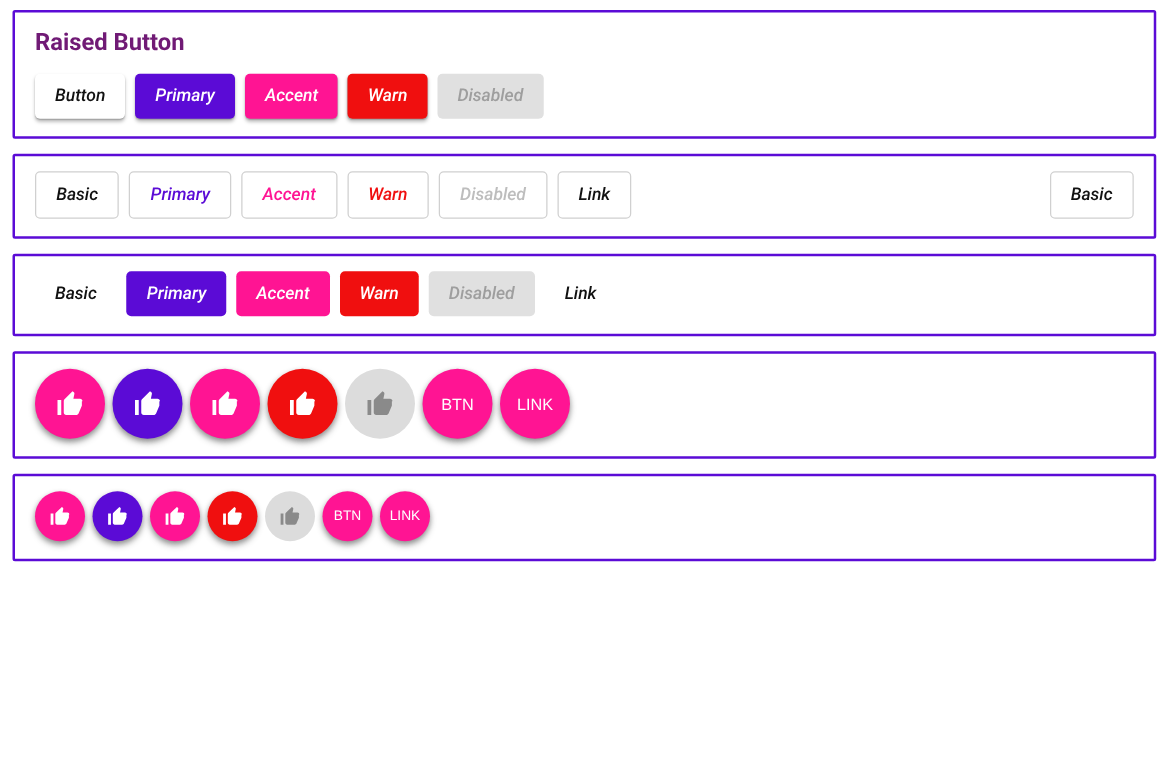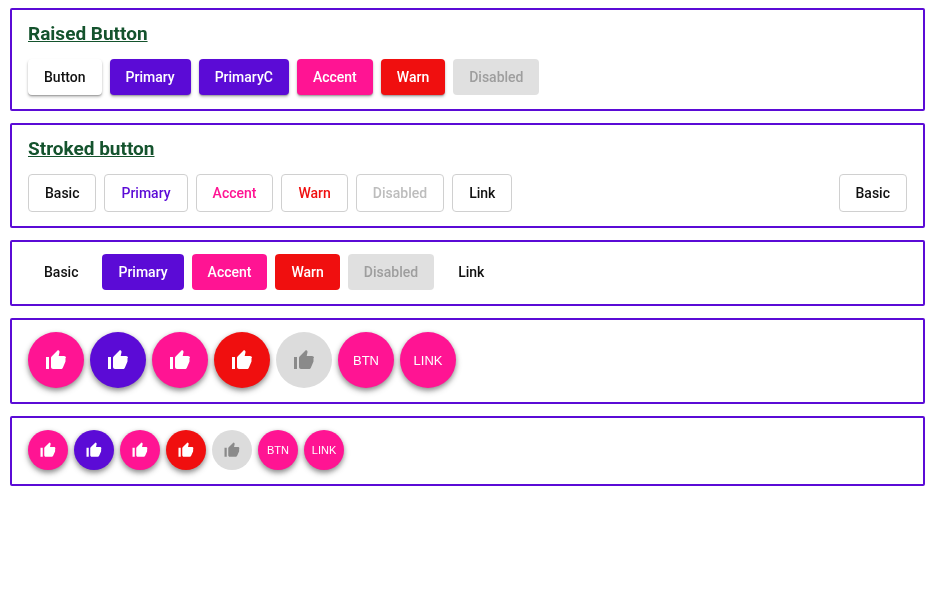--- a/index.html
+++ b/index.html
@@ -14,38 +14,38 @@
   .card {
     border: 2px solid #5b0bd6;
     border-radius: 2px;
     padding: 12px 16px 14px;
     margin-bottom: 12px;
   }
   .card h3 {
     margin: 0 0 14px 0;
     font-size: 19px;
     font-weight: 700;
-    color: #14532d;
-    text-decoration: underline;
+    color: #701a75;
   }
   .row { display: flex; flex-wrap: wrap; align-items: center; gap: 8px; }
   .row.hasright { justify-content: flex-start; }
   .spacer { flex: 1; }
   
   .btn {
     font-family: inherit;
     font-size: 14px;
     font-weight: 500;
     border-radius: 4px;
     padding: 8px 16px;
     line-height: 20px;
     cursor: pointer;
     border: none;
     background: transparent;
     color: #111;
+    font-style: italic;
   }
   
   .raised { box-shadow: 0 2px 3px rgba(0,0,0,.25), 0 1px 1px rgba(0,0,0,.18); }
   .raised.basic { background: #fff; color: #111; }
   .raised.primary { background: #5b0bd6; color: #fff; }
   .raised.accent  { background: #ff1493; color: #fff; }
   .raised.warn    { background: #f00f0f; color: #fff; }
   .raised.disabled{ background: #e0e0e0; color: #9e9e9e; box-shadow:none; cursor:default; }
   
   .stroked { border:1px solid #d0d0d0; background:#fff; }
@@ -85,29 +85,27 @@
   <symbol id="thumbup" viewBox="0 0 24 24">
     <path d="M2 21h3V9H2v12zm20-11c0-1.1-.9-2-2-2h-5.3l.8-3.8.03-.32c0-.41-.17-.79-.44-1.06L14 2 7.6 8.4C7.22 8.78 7 9.3 7 9.83V19c0 1.1.9 2 2 2h8c.82 0 1.54-.5 1.85-1.22l2.54-5.93c.08-.19.11-.4.11-.6V10z"></path>
   </symbol>
 </svg>
 
 <div class="card">
   <h3>Raised Button</h3>
   <div class="row">
     <button class="btn raised basic">Button</button>
     <button class="btn raised primary">Primary</button>
-    <button class="btn raised primary">PrimaryC</button>
     <button class="btn raised accent">Accent</button>
     <button class="btn raised warn">Warn</button>
     <button class="btn raised disabled">Disabled</button>
   </div>
 </div>
 
 <div class="card">
-  <h3>Stroked button</h3>
   <div class="row hasright">
     <button class="btn stroked basic">Basic</button>
     <button class="btn stroked primary">Primary</button>
     <button class="btn stroked accent">Accent</button>
     <button class="btn stroked warn">Warn</button>
     <button class="btn stroked disabled">Disabled</button>
     <button class="btn stroked basic">Link</button>
     <div class="spacer"></div>
     <button class="btn stroked basic">Basic</button>
   </div>

